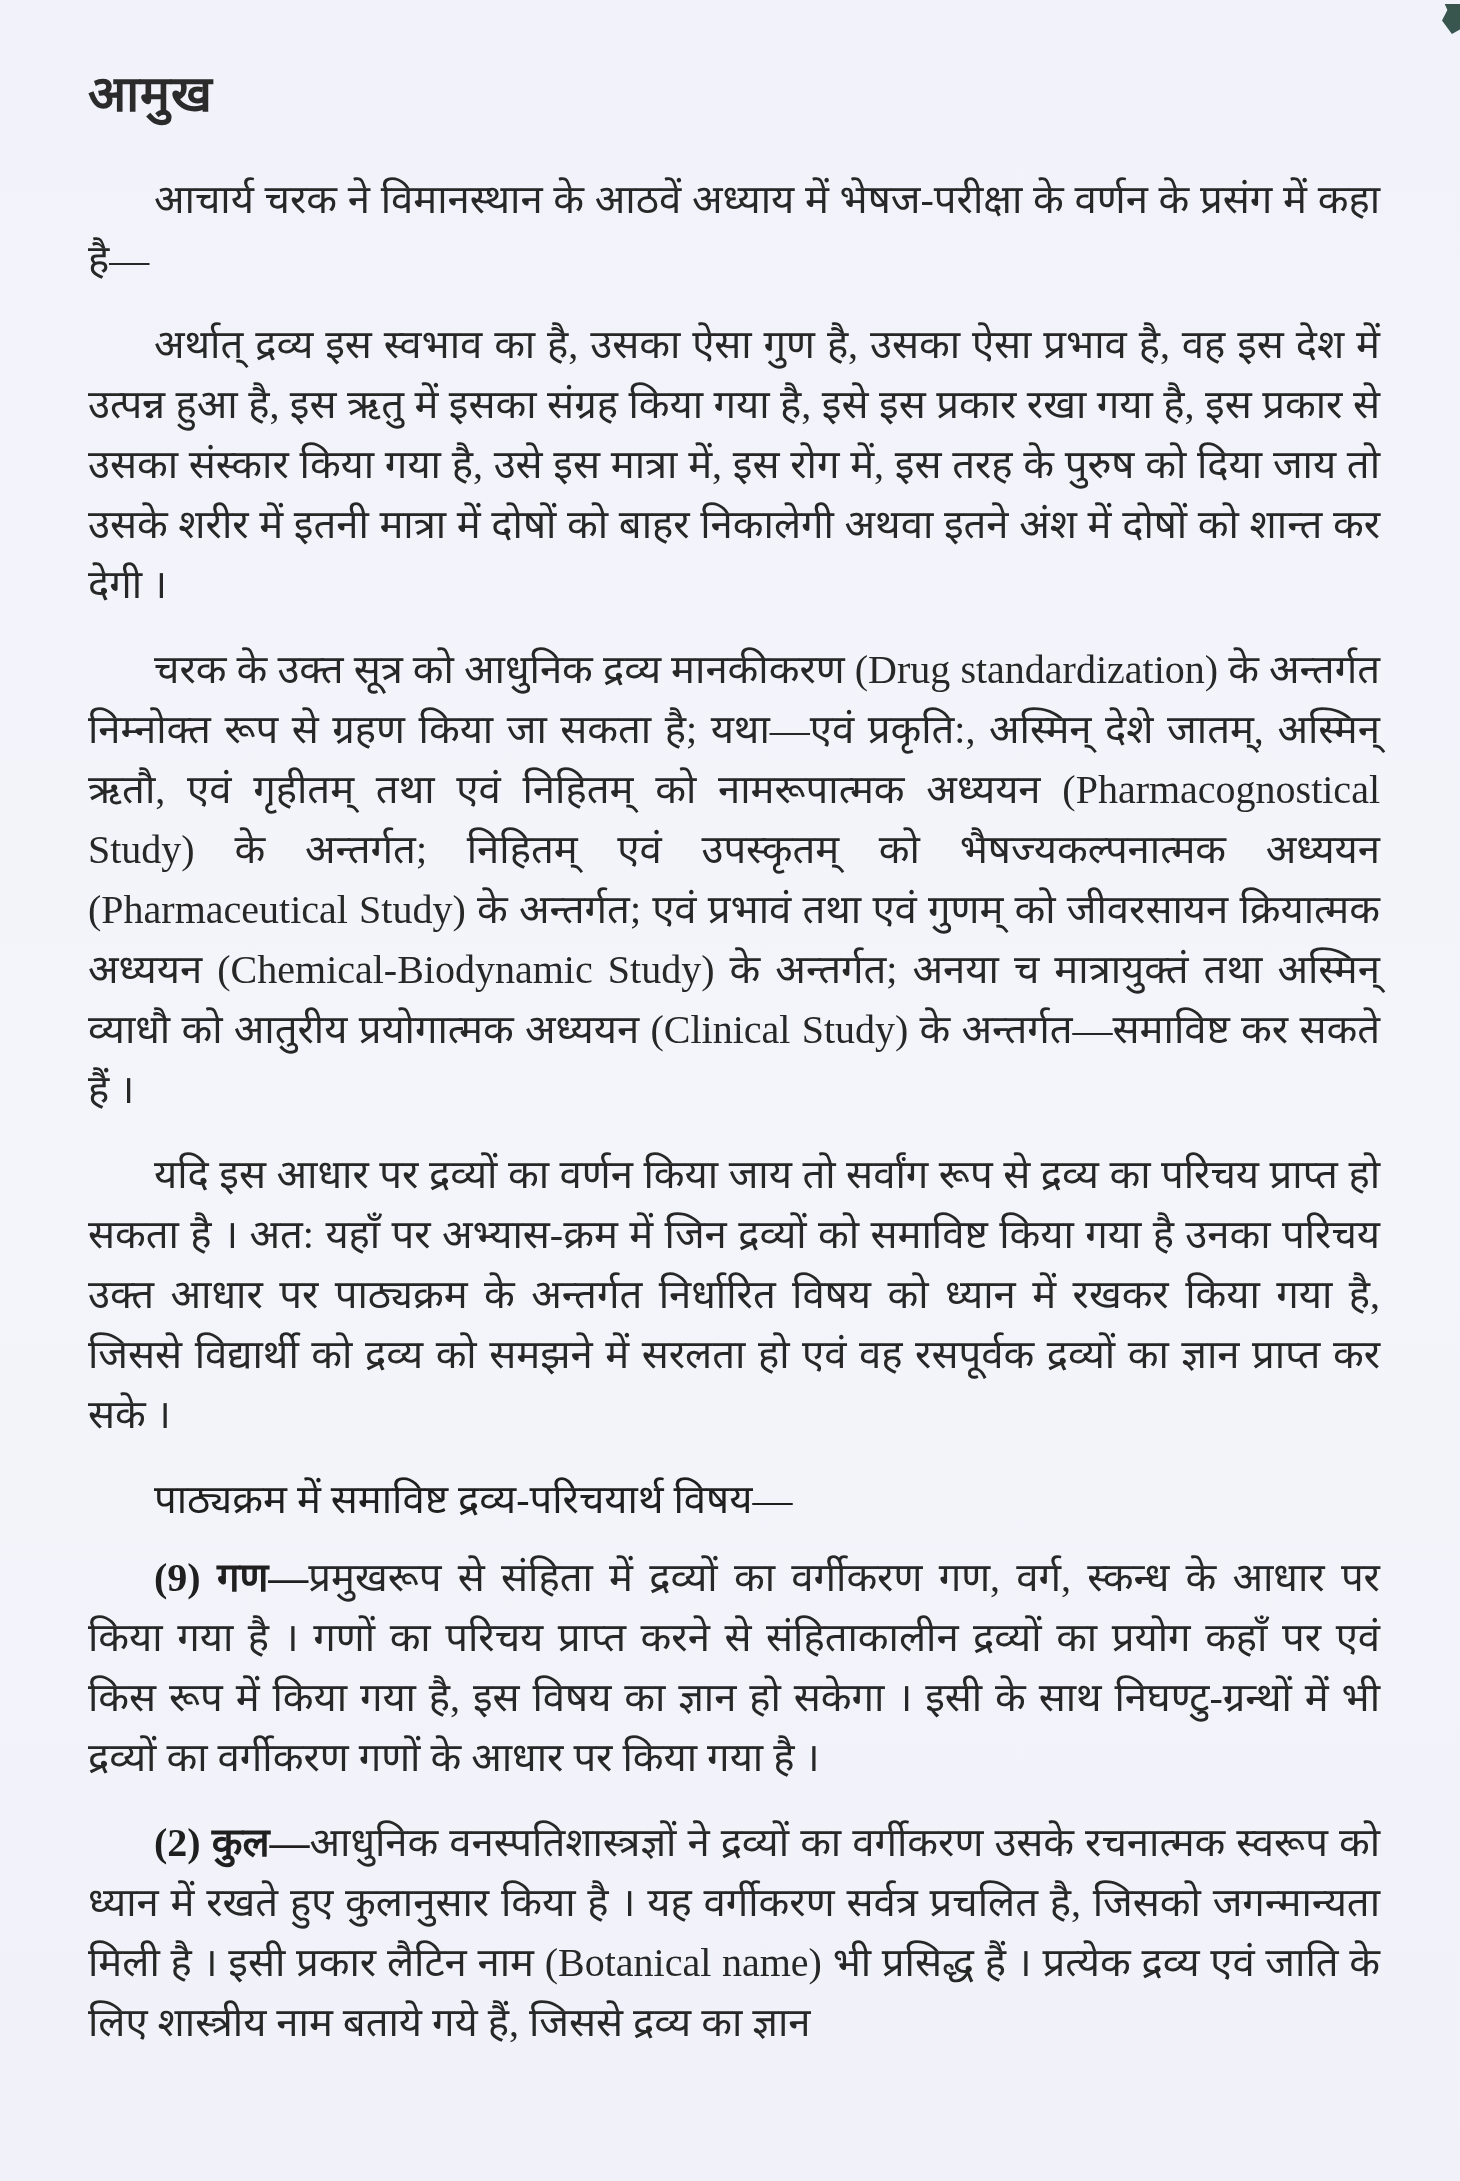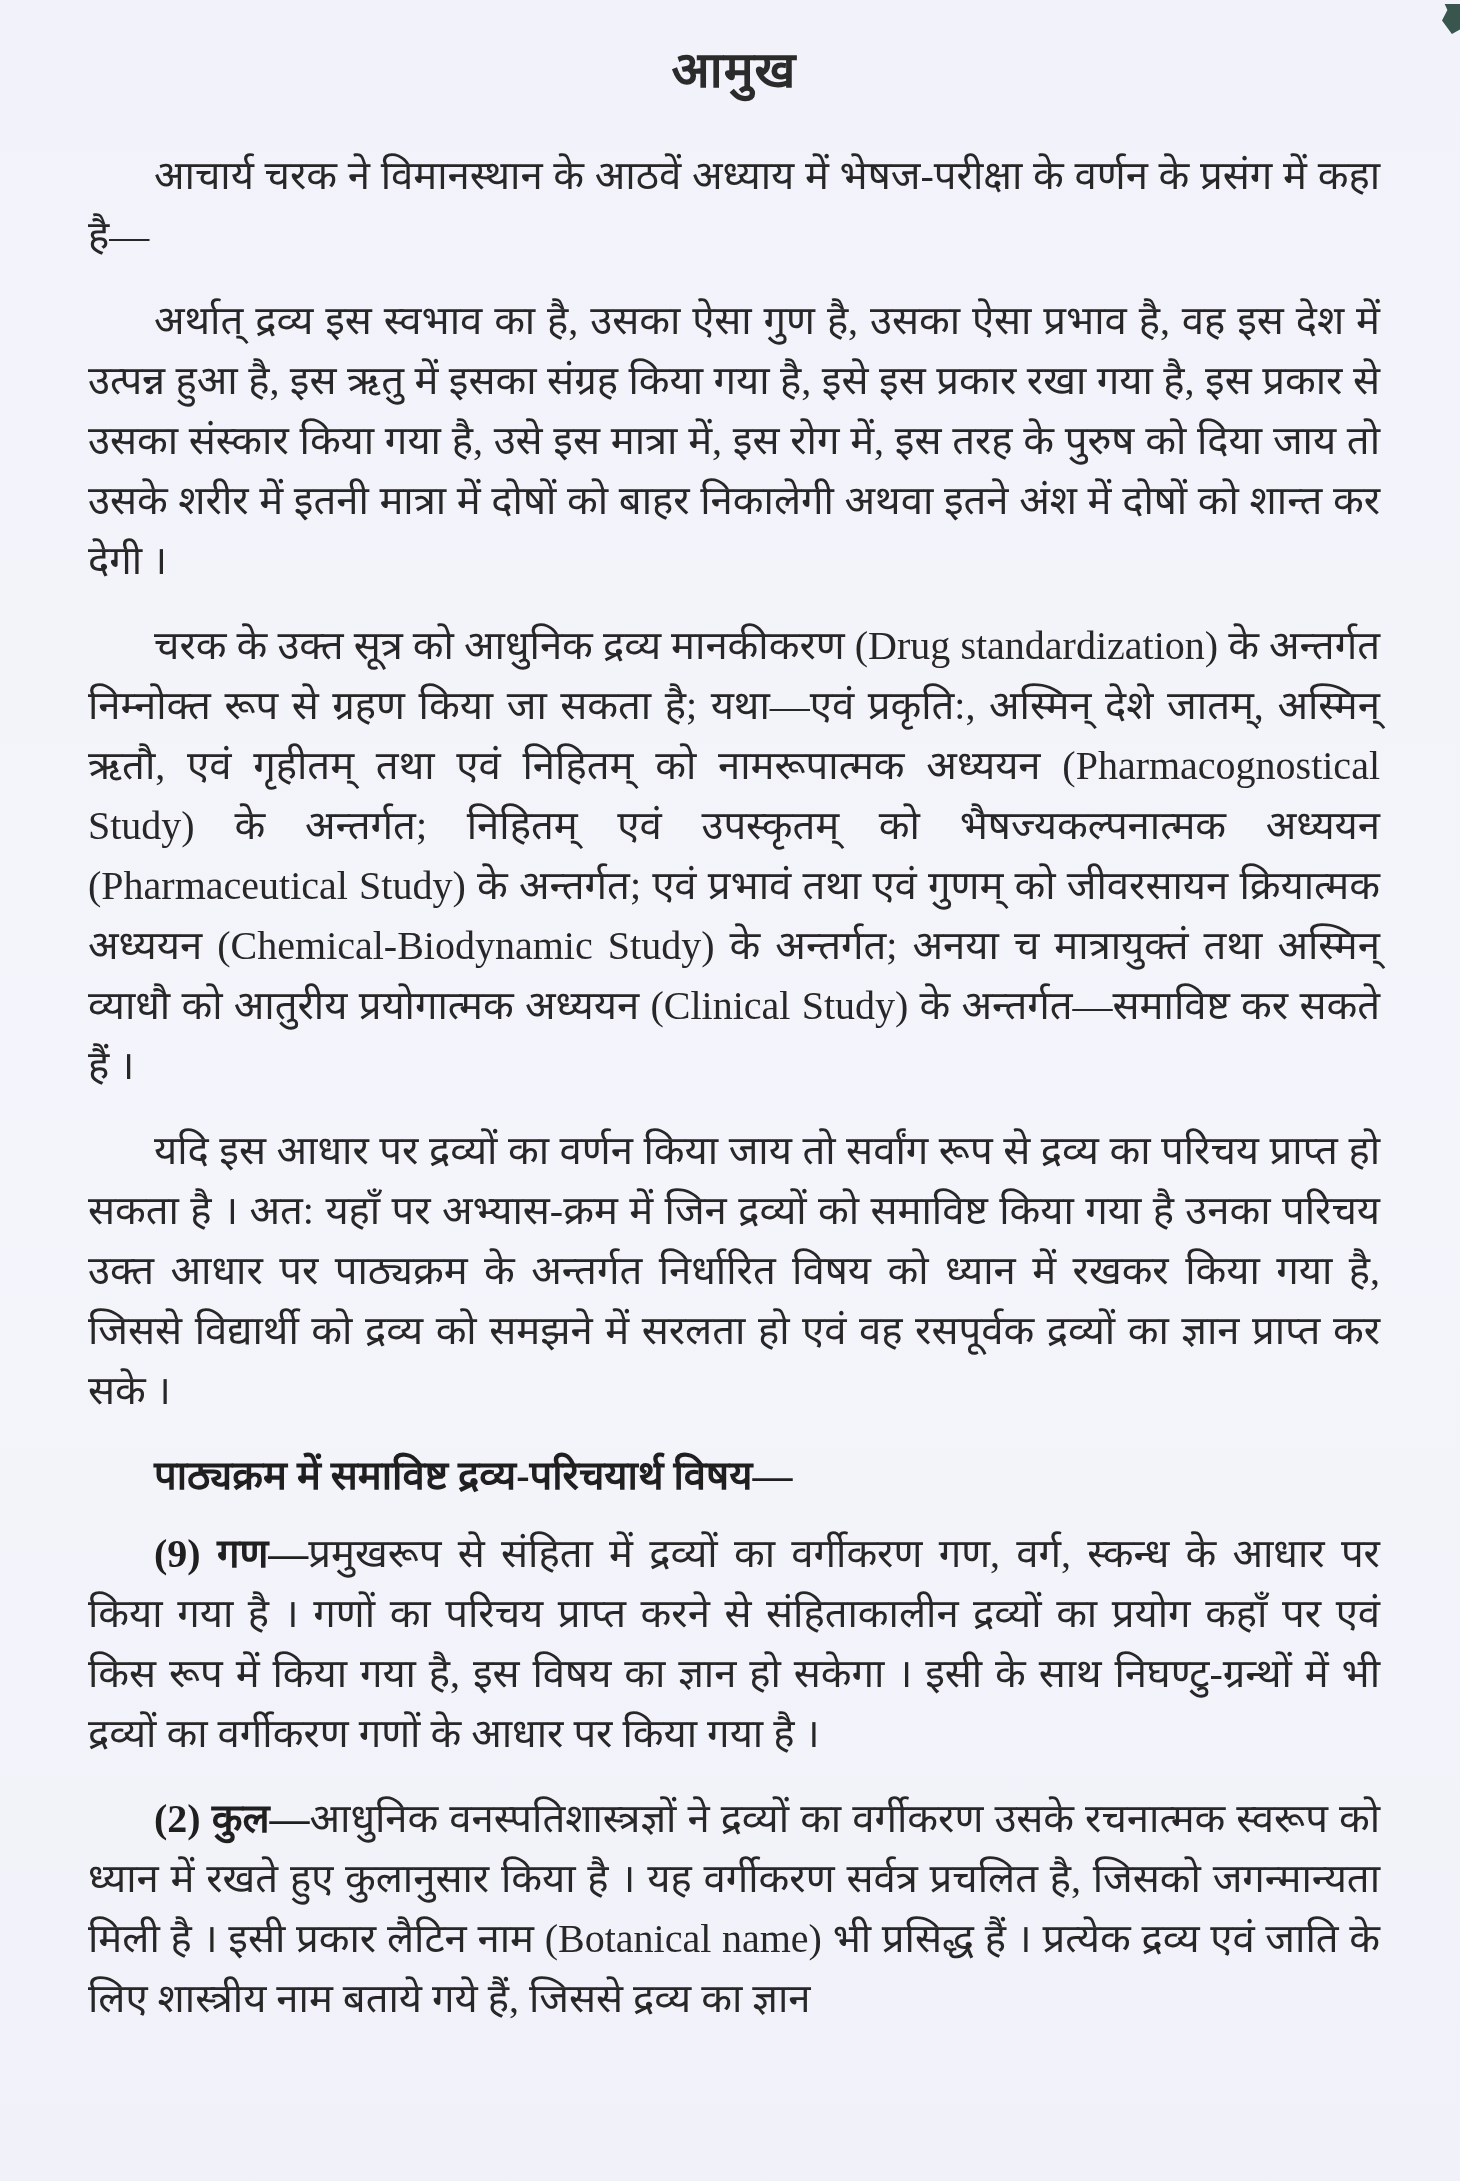--- a/index.html
+++ b/index.html
@@ -26,41 +26,40 @@
     position: absolute;
     top: 4px;
     right: 0px;
     width: 18px;
     height: 30px;
     background: #23453a;
     clip-path: polygon(15% 0, 100% 0, 100% 85%, 55% 100%, 0 55%, 30% 20%);
     opacity: 0.9;
   }
   h1.title {
-    margin: 8px 0 44px 0;
-    text-align: center;
+    margin: 32px 0 44px 0;
     font-size: 50px;
     font-weight: 600;
     letter-spacing: 1px;
     color: #2b2b2b;
   }
   p.body-par {
     margin: 0 0 25px 0;
     font-size: 40px;
     line-height: 60px;
     text-align: justify;
     text-indent: 66px;
     color: #272727;
   }
   p.verse {
     font-weight: bold;
     color: #1f1f1f;
   }
   p.heading {
-    font-weight: bold;
+    font-weight: normal;
     margin-bottom: 18px;
     color: #1f1f1f;
   }
   .lead {
     font-weight: bold;
     color: #1f1f1f;
   }
 </style>
 </head>
 <body>

